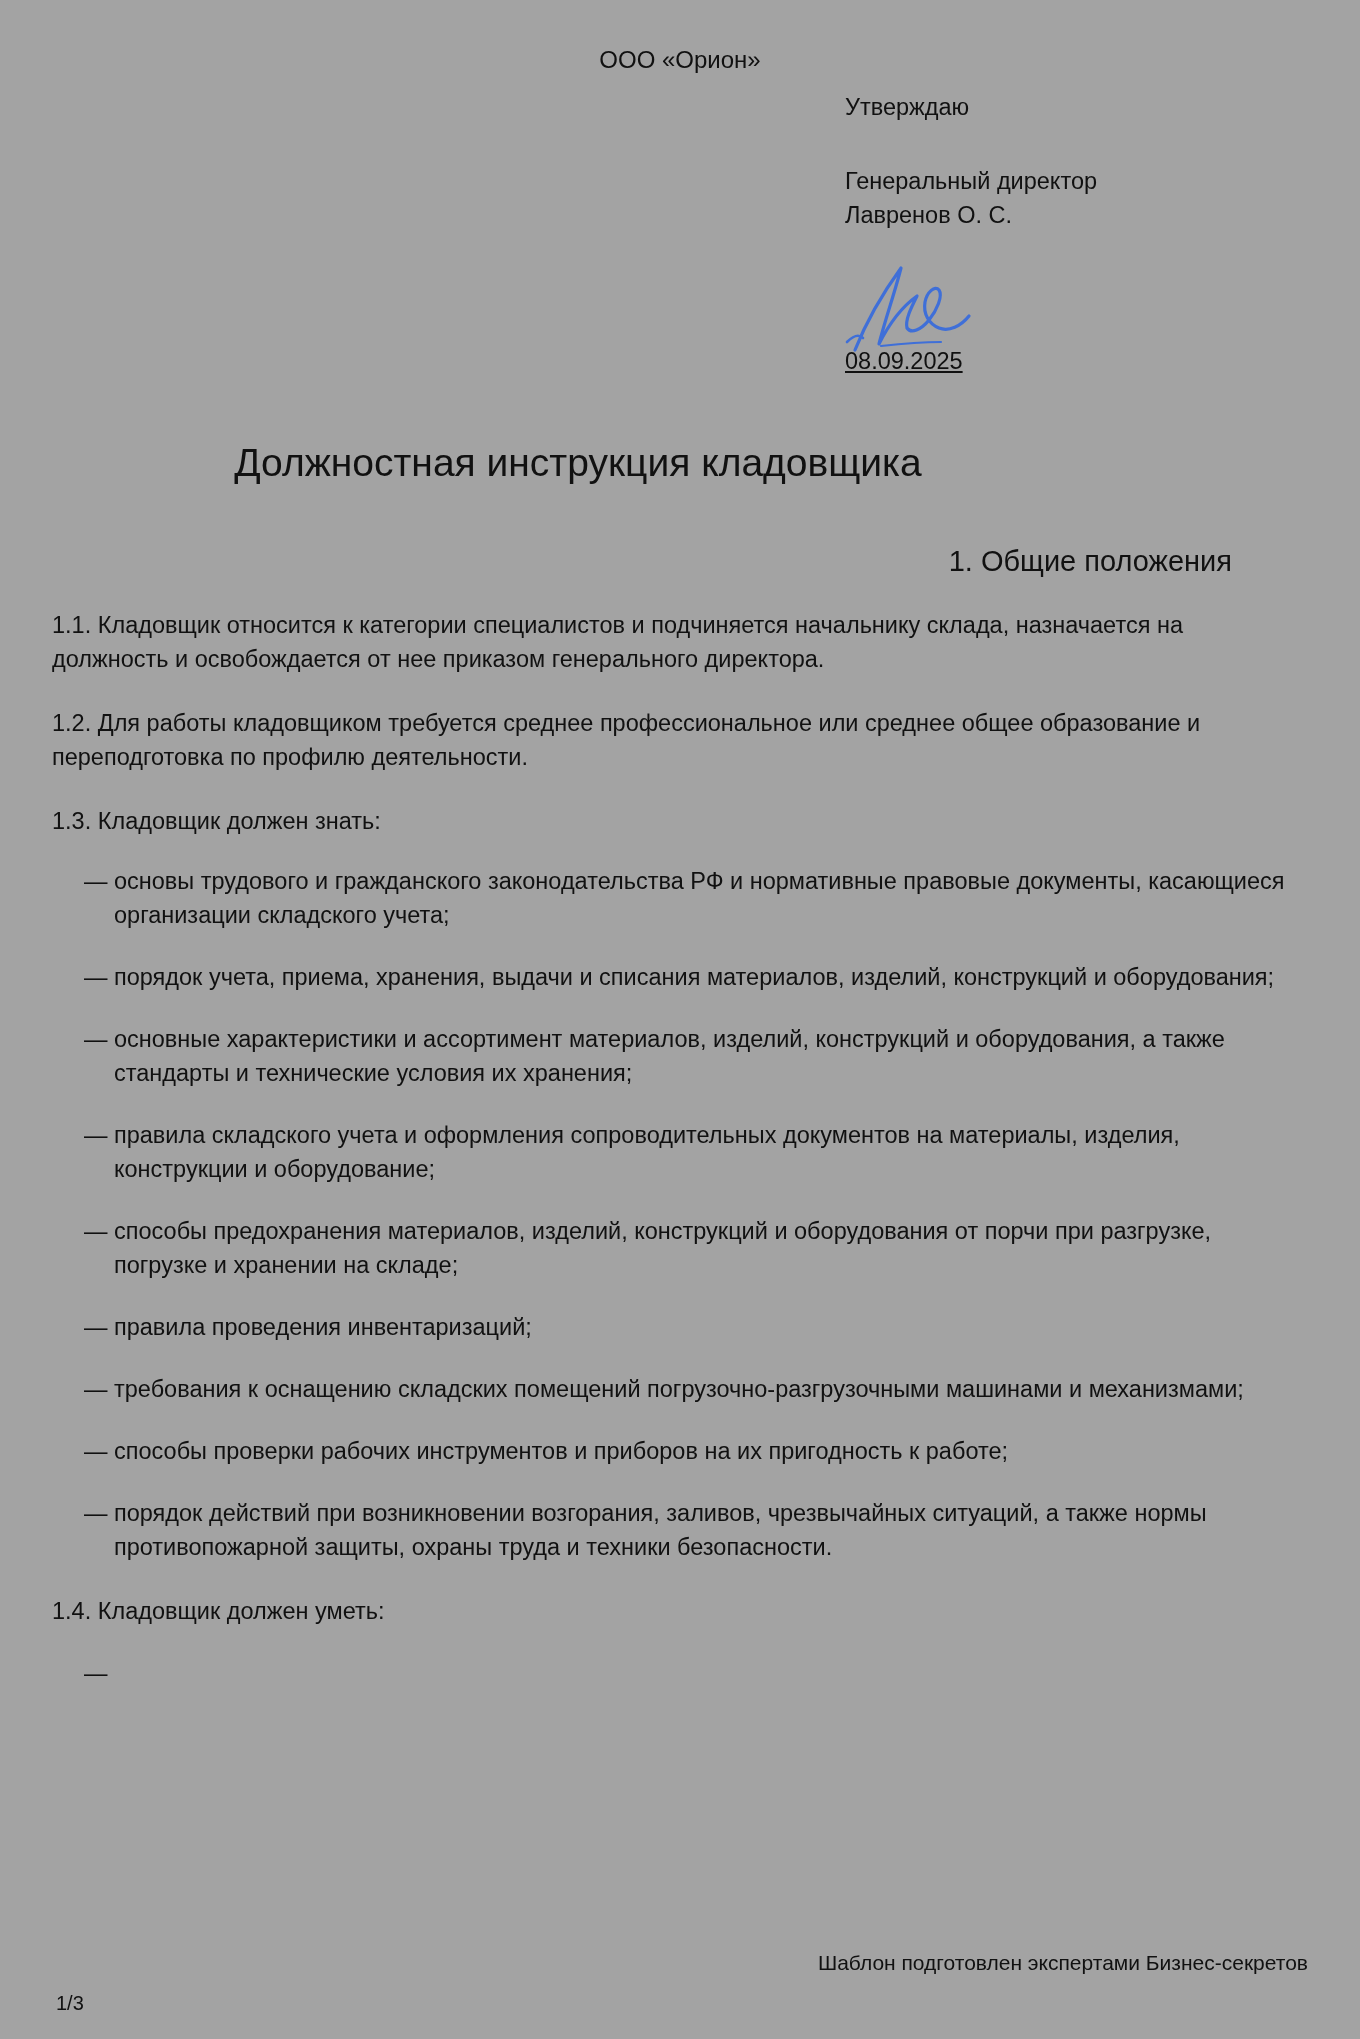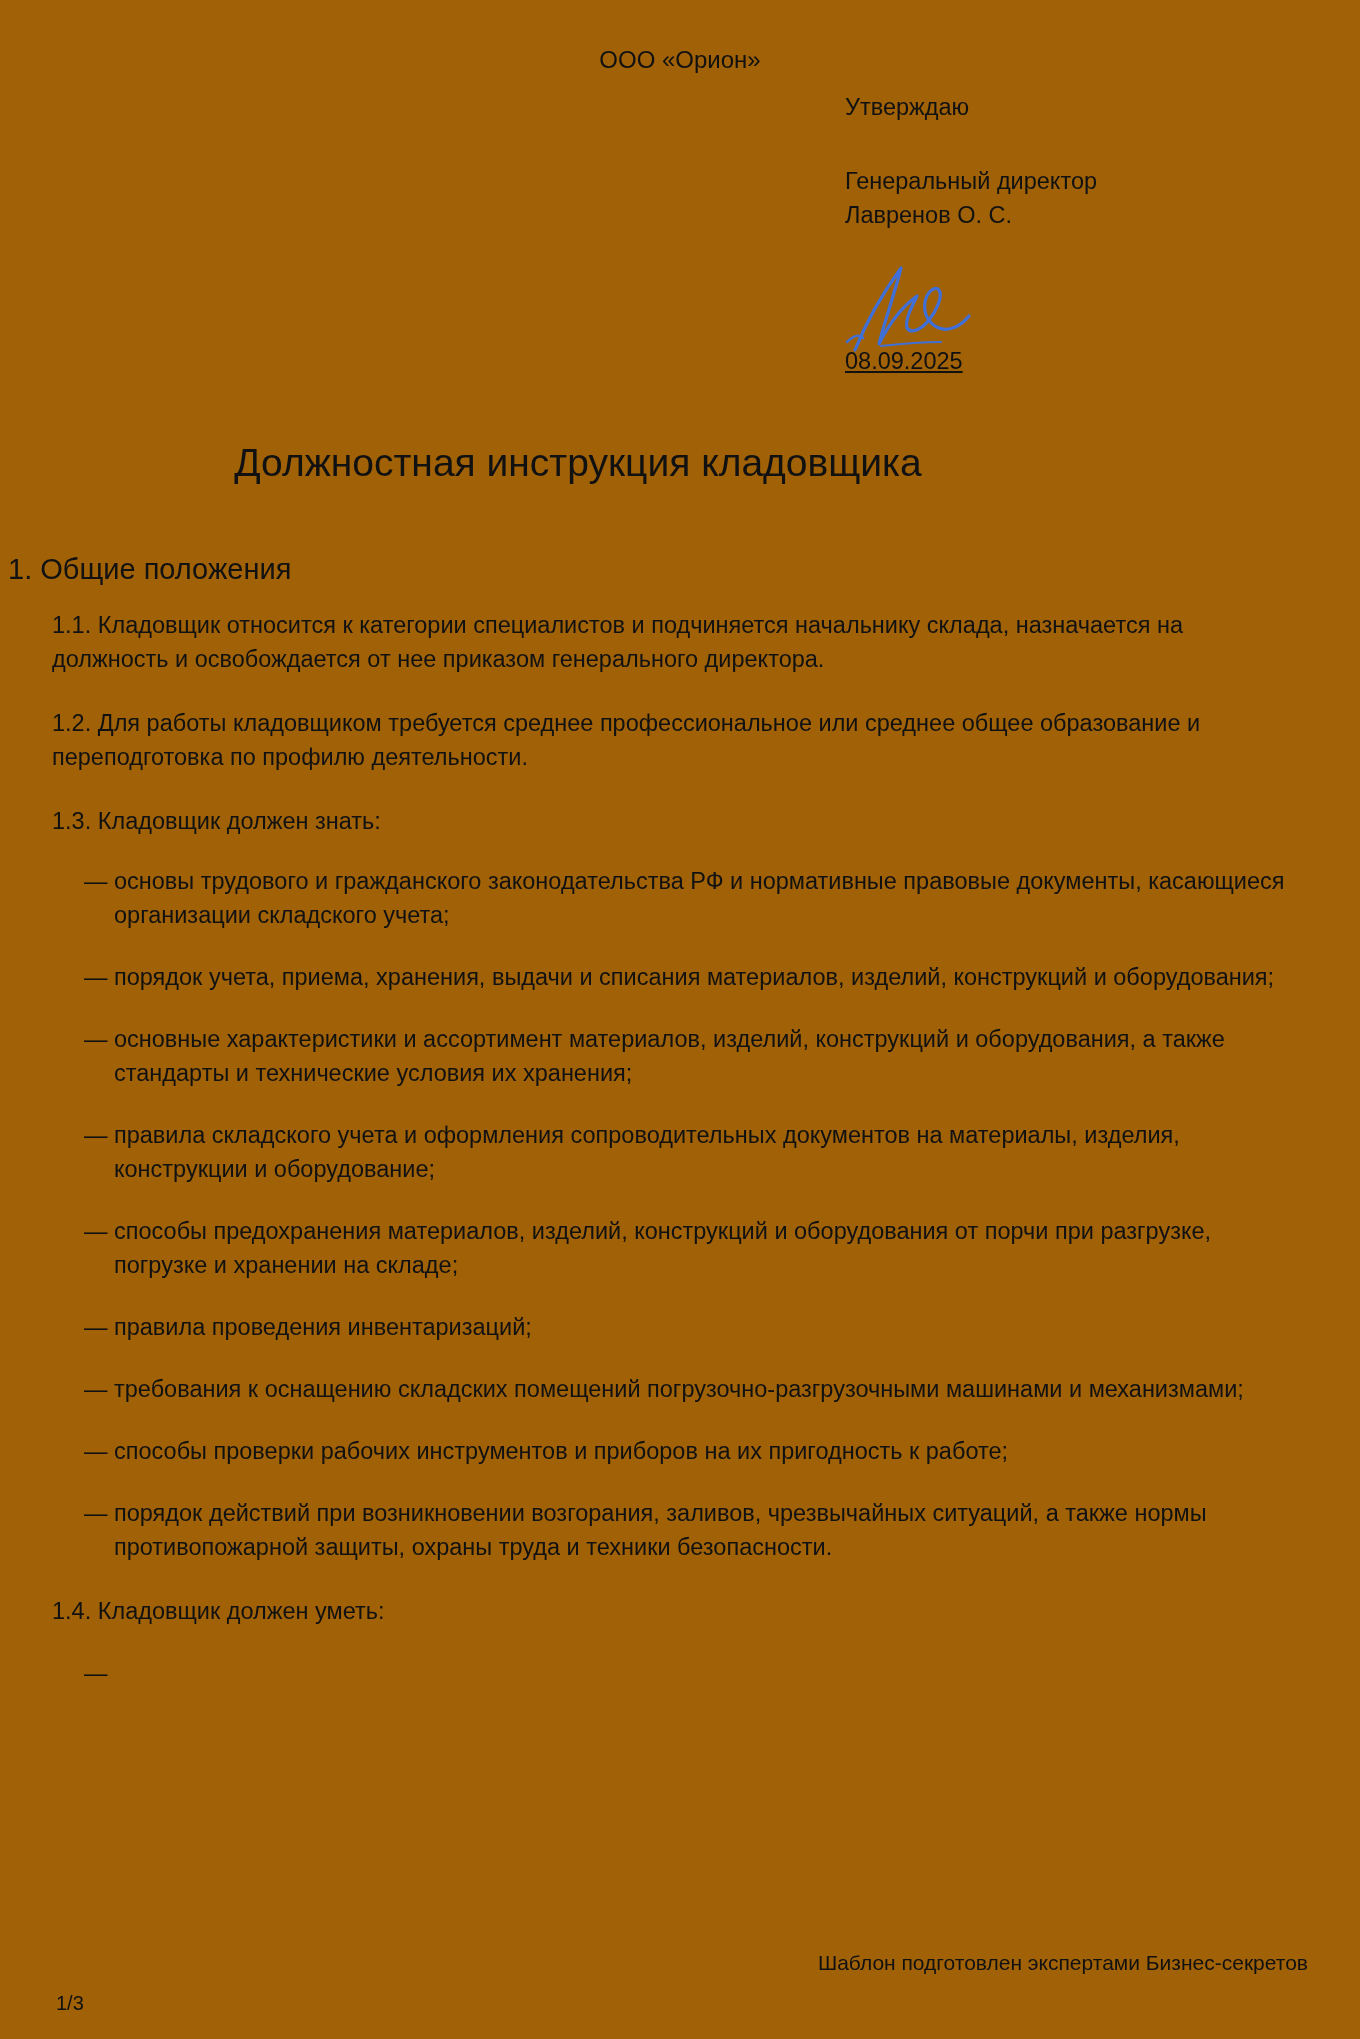--- a/index.html
+++ b/index.html
@@ -4,21 +4,21 @@
 <style>
   html, body {
     margin: 0;
     padding: 0;
     background: #ffffff;
   }
   .page {
     position: relative;
     width: 1360px;
     height: 2039px;
-    background: #a16207;
+    background: #a3a3a3;
     font-family: "Liberation Sans", "DejaVu Sans", sans-serif;
     color: #1a1a1a;
     box-sizing: border-box;
     overflow: hidden;
   }
 
   
   .org-line {
     position: absolute;
     top: 44px;
@@ -73,25 +73,25 @@
     line-height: 52px;
     font-weight: 400;
     margin: 0;
     color: #111111;
   }
   .section-title {
     position: absolute;
     top: 540px;
     left: 0;
     width: 1232px;
-    text-align: left;
+    text-align: right;
     font-size: 29px;
     line-height: 42px;
     font-weight: 400;
-    margin: 8px;
+    margin: 0;
     color: #111111;
   }
 
   
   .body-area {
     position: absolute;
     top: 608px;
     left: 52px;
     width: 1256px;
   }

